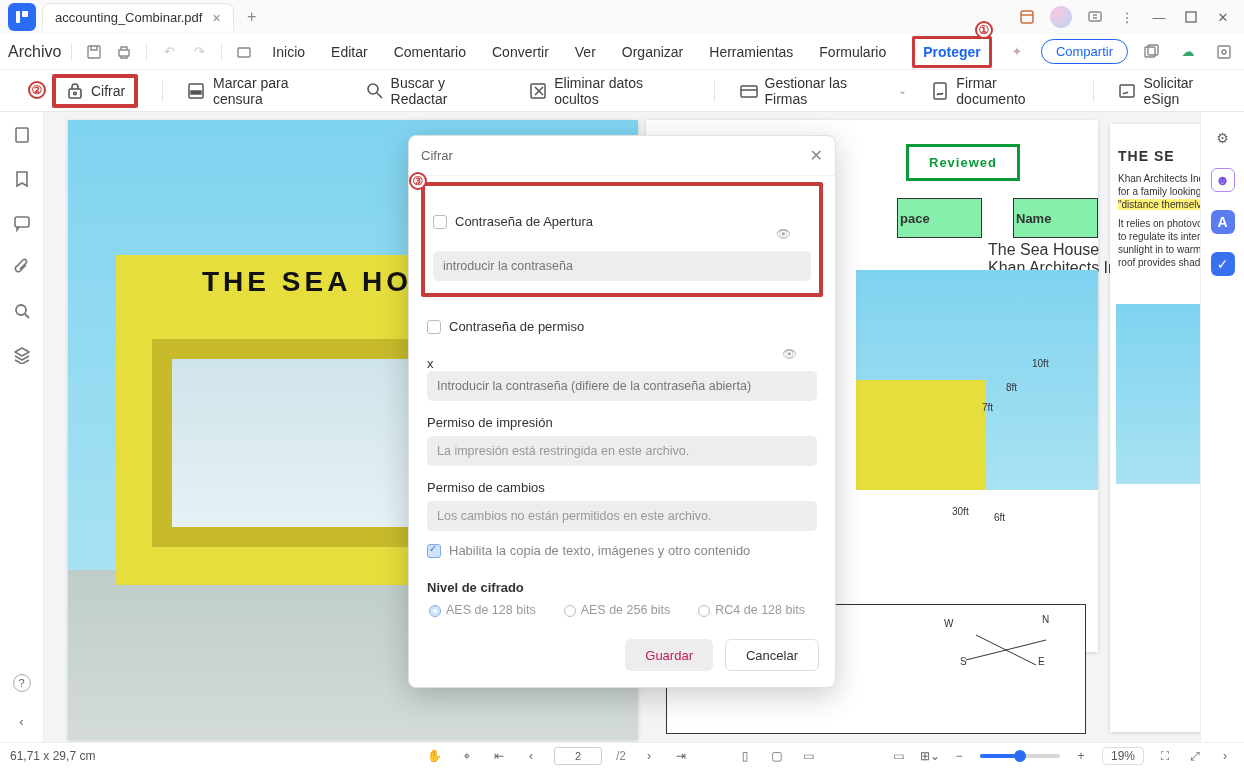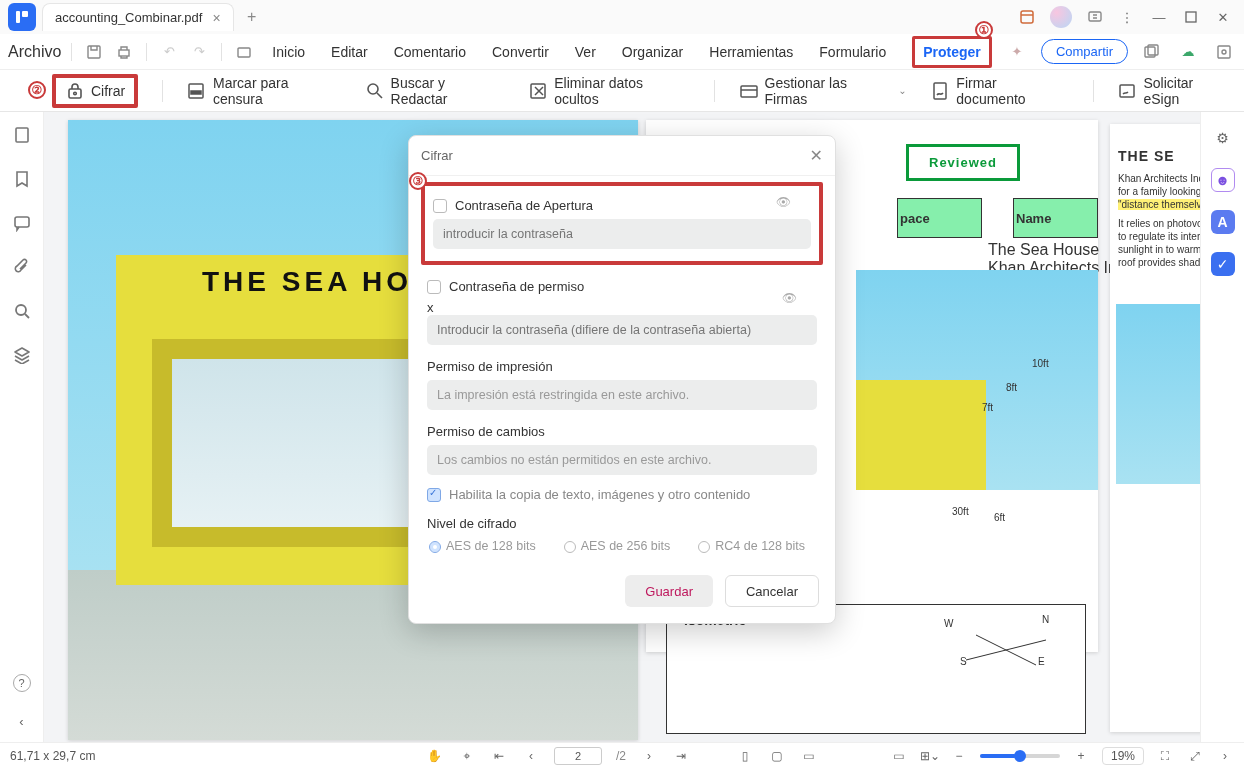--- a/index.html
+++ b/index.html
@@ -38,21 +38,21 @@
   .sky { background: linear-gradient(#7fd3f0,#a9e2f2); }
   .house { position:absolute; left:48px; top:135px; width:330px; height:330px; background:#e6de3d; }
   .house::before{content:"";position:absolute;left:36px;top:84px;width:256px;height:168px;background:linear-gradient(#cfe4ea,#e6f1f4);border:20px solid #c7bb2b;}
   .page.left .title { position:absolute; left:134px; top:146px; font-size:28px; font-weight:800; letter-spacing:4px; color:#111; }
   .reviewed { position:absolute; left:260px; top:24px; border:3px solid #0a9a3a; color:#0a9a3a; font-weight:800; padding:8px 20px; letter-spacing:1px;}
   .dialog { position: absolute; left: 408px; top: 135px; width: 428px; background: #fff; border: 1px solid #e0e0e0; border-radius: 8px; box-shadow: 0 8px 30px rgba(0,0,0,.2); z-index: 50; }
   .dlg-head { display: flex; align-items: center; padding: 10px 12px; font-size: 13px; color: #666; border-bottom: 1px solid #f0f0f0;}
   .dlg-close { margin-left: auto; color: #888; font-size: 16px; cursor:pointer;}
   .dlg-body { padding: 10px 18px 8px 18px; }
   .section-red { border: 4px solid #c93a3a; border-radius: 2px; padding: 6px 8px 12px 8px; margin: -4px -6px 14px -6px; position: relative;}
-  .chk-row { display: flex; align-items: center; gap: 8px; margin: 6px 0; }
+  .chk-row { display: flex; align-items: center; gap: 8px; margin: 22px 0; }
   .chk { width: 14px; height: 14px; border: 1.5px solid #bbb; border-radius: 3px; display:inline-block;}
   .chk.checked{ background:#cfe3ff; border-color:#7fa8e6; position:relative;}
   .chk.checked::after{content:"✓"; font-size:10px; color:#3b76d8; position:absolute; left:1px; top:-2px;}
   .pw-input { width: 100%; height: 30px; border: none; background: #eceded; border-radius: 5px; padding: 0 28px 0 10px; color: #888; font-size: 12.5px; }
   .eye { position:absolute; right:20px; margin-top:-24px; color:#aaa; font-size:12px;}
   .lbl { font-size: 13px; margin: 14px 0 6px 0; color:#333; }
   .sel { width: 100%; height: 30px; background:#eceded; border-radius:5px; display:flex; align-items:center; padding:0 10px; color:#999; font-size:12.5px;}
   .radio-row { display:flex; gap:28px; margin: 8px 0 4px 2px; color:#999; font-size:12.5px; align-items:center;}
   .radio { width:12px; height:12px; border-radius:50%; border:1.5px solid #bbb; display:inline-block; margin-right:5px; vertical-align:middle;}
   .radio.sel-r{ border-color:#7fa8e6; box-shadow: inset 0 0 0 3px #cfe3ff;}
@@ -376,21 +376,21 @@
     <div class="lbl">Permiso de cambios</div>
     <div class="sel">
         <span>Los cambios no están permitidos en este archivo.</span>
       </div>
 
     <div class="chk-row" style="margin-top:12px;">
       <span class="chk checked"></span>
       <span style="color:#888;">Habilita la copia de texto, imágenes y otro contenido</span>
     </div>
 
-    <div class="lbl" style="font-weight:400;">Nivel de cifrado</div>
+    <div class="lbl" style="font-weight:700;">Nivel de cifrado</div>
     <div class="radio-row">
       <span><span class="radio sel-r"></span><span>AES de 128 bits</span></span>
       <span><span class="radio"></span><span>AES de 256 bits</span></span>
       <span><span class="radio"></span><span>RC4 de 128 bits</span></span>
     </div>
   </div>
   <div class="dlg-foot">
     <button class="btn primary">Guardar</button>
     <button class="btn">Cancelar</button>
   </div>

